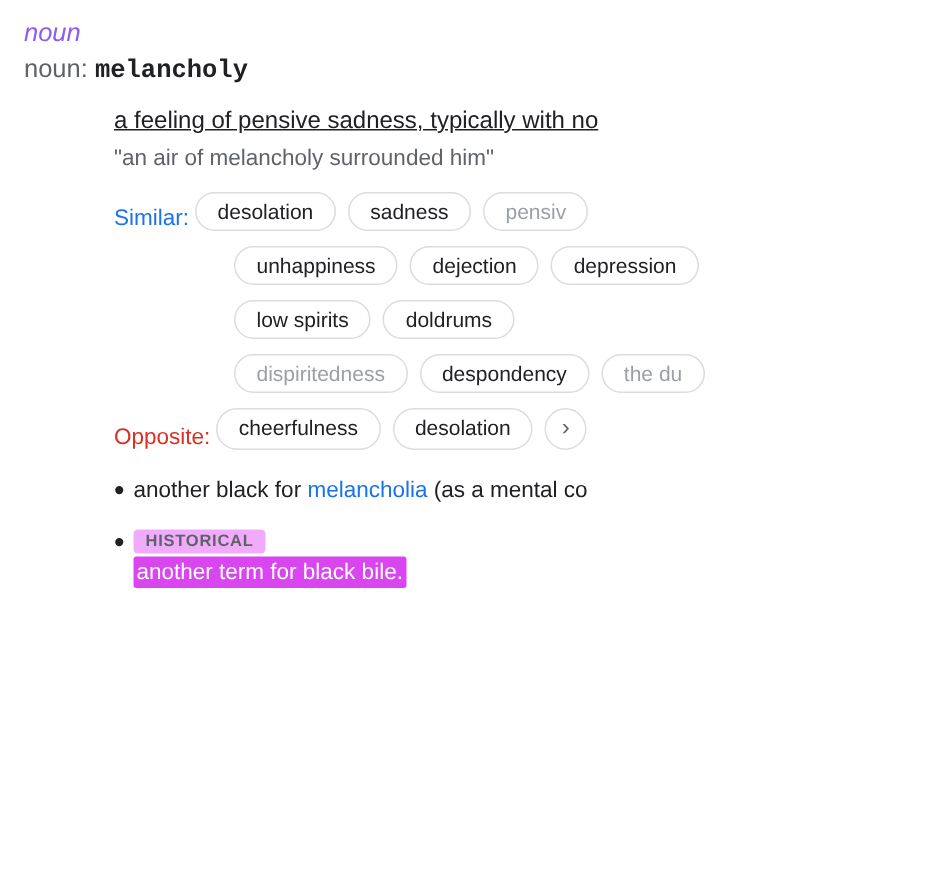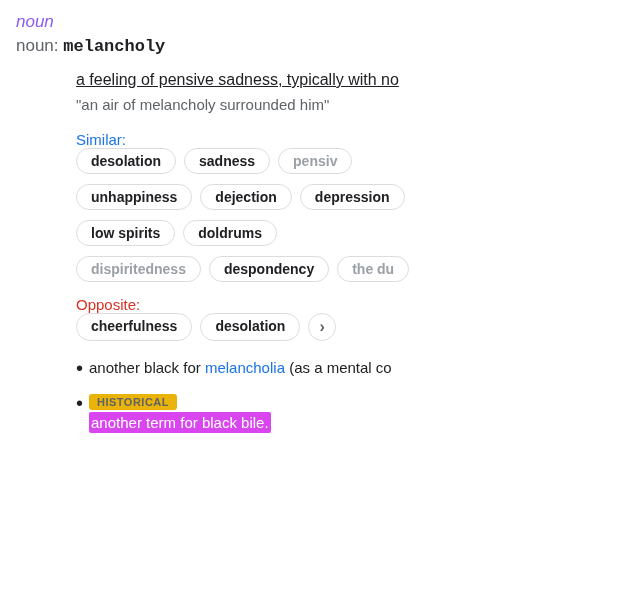--- a/index.html
+++ b/index.html
@@ -73,21 +73,20 @@
       padding-top: 4px;
       margin-right: 4px;
     }
 
     .chips-area {
       display: flex;
       flex-wrap: wrap;
       gap: 8px;
       flex: 1;
       overflow: hidden;
-      font-weight: bold;
     }
 
     .chip {
       border: 1.5px solid #dadce0;
       border-radius: 20px;
       padding: 4px 14px;
       font-size: 14px;
       color: #202124;
       background: #fff;
       cursor: pointer;
@@ -124,21 +123,21 @@
       overflow: hidden;
     }
 
     .link-blue {
       color: #1a73e8;
       text-decoration: none;
     }
 
     .historical-badge {
       display: inline-block;
-      background: #eab308;
+      background: #f0abfc;
       color: #5f6368;
       font-size: 11px;
       font-weight: 600;
       letter-spacing: 0.5px;
       padding: 2px 8px;
       border-radius: 3px;
       margin-bottom: 4px;
       text-transform: uppercase;
     }
 
@@ -150,25 +149,24 @@
       display: inline;
     }
 
     .second-bullet-inner {
       display: flex;
       flex-direction: column;
     }
 
     .similar-row-container {
       display: flex;
-      align-items: flex-start;
+      align-items: flex-end;
       margin-left: 60px;
       margin-bottom: 10px;
       overflow: hidden;
-      flex-direction: column;
     }
   </style>
 </head>
 <body>
 
 <div>
 
   <div class="pos-label">noun</div>
 
   <div class="noun-line">

